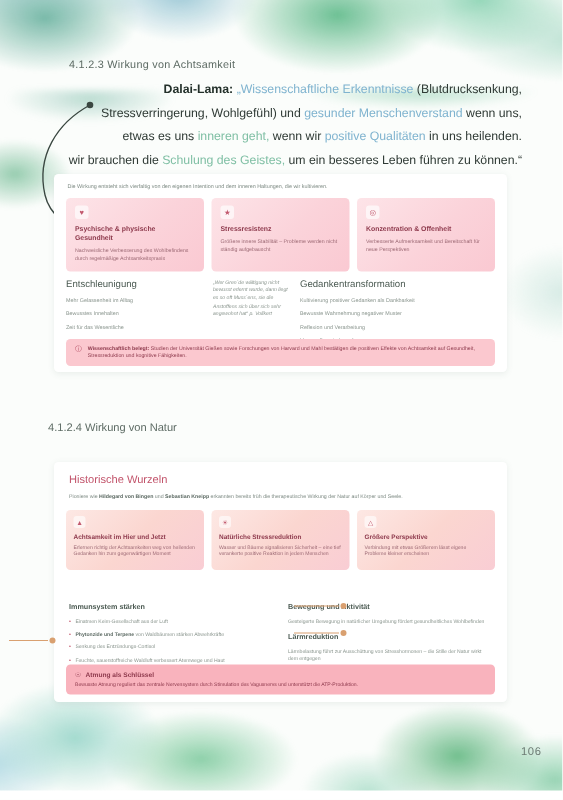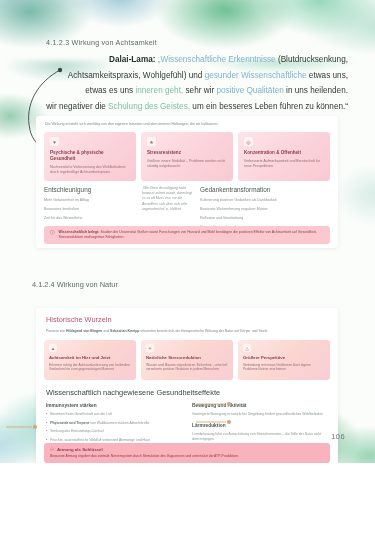--- a/index.html
+++ b/index.html
@@ -4,21 +4,21 @@
 <style>
   * { box-sizing: border-box; margin: 0; padding: 0; }
   html, body {
     width: 375px; height: 533px;
     font-family: "Liberation Sans", sans-serif;
     background: #ffffff;
     overflow: hidden;
   }
   #page {
     position: relative;
-    width: 375px; height: 463px;
+    width: 375px; height: 527px;
     background: #fbfdfb;
     overflow: hidden;
   }
 
   
   .wc { position: absolute; pointer-events: none; }
 
   #wc-top {
     top: -34px; left: -30px; width: 450px; height: 130px;
     background:
@@ -176,21 +176,21 @@
   }
   #atmung .ah { display: flex; gap: 3px; align-items: center; margin-bottom: 2px; }
   #atmung .ai { font-size: 4.5px; color: #8e3a4d; }
   #atmung .at { font-size: 4.4px; font-weight: bold; color: #8e3a4d; }
   #atmung .ab { font-size: 3.4px; color: #8e3a4d; line-height: 4.8px; }
 
   
   .conn { position: absolute; pointer-events: none; }
 
   #pagenum {
-    position: absolute; bottom: 22px; right: 30px;
+    position: absolute; bottom: 22px; right: 14px;
     font-size: 7.5px; color: #6d7c74; letter-spacing: .4px; margin-left: 39px;
   }
 </style>
 </head>
 <body>
 
 <div id="page">
 
   <div class="wc" id="wc-top"></div>
   <div class="wc" id="wc-top-edge"></div>
@@ -201,33 +201,33 @@
 
   <div id="sec1-head">4.1.2.3 Wirkung von Achtsamkeit</div>
 
   <div id="quote">
     <span class="ln">
       <b>Dalai-Lama:</b>
       <span class="hl-b">„Wissenschaftliche Erkenntnisse</span>
       <span>(Blutdrucksenkung,</span>
     </span>
     <span class="ln">
-      <span>Achtsamkeitspraxis, Wohlgefühl) und</span>
-      <span class="hl-b">gesunder Wissenschaftliche</span>
-      <span>etwas uns,</span>
+      <span>Stressverringerung, Wohlgefühl) und</span>
+      <span class="hl-b">gesunder Menschenverstand</span>
+      <span>wenn uns,</span>
     </span>
     <span class="ln">
       <span>etwas es uns</span>
       <span class="hl-g">inneren geht,</span>
-      <span>sehr wir</span>
+      <span>wenn wir</span>
       <span class="hl-b">positive Qualitäten</span>
       <span>in uns heilenden.</span>
     </span>
     <span class="ln">
-      <span>wir negativer die</span>
+      <span>wir brauchen die</span>
       <span class="hl-g">Schulung des Geistes,</span>
       <span>um ein besseres Leben führen zu können.“</span>
     </span>
   </div>
 
   <svg id="arrow" viewBox="0 0 80 115">
     <path d="M52 10 C 30 22, 16 44, 22 70 C 26 88, 46 96, 58 100" stroke="#3a4741" stroke-width="0.9" fill="none" stroke-linecap="round"></path>
     <circle cx="52" cy="10" r="2.2" fill="#3a4741"></circle>
     <path d="M58 100 L50 95 M58 100 L51 104" stroke="#3a4741" stroke-width="0.9" fill="none" stroke-linecap="round"></path>
   </svg>
@@ -304,21 +304,20 @@
         <div class="ttl">Natürliche Stressreduktion</div>
         <div class="txt">Wasser und Bäume signalisieren Sicherheit – eine tief verankerte positive Reaktion in jedem Menschen</div>
       </div>
       <div class="gcard">
         <div class="ico">△</div>
         <div class="ttl">Größere Perspektive</div>
         <div class="txt">Verbindung mit etwas Größerem lässt eigene Probleme kleiner erscheinen</div>
       </div>
     </div>
 
-    <div id="b2-h2">Wissenschaftlich nachgewiesene Gesundheitseffekte</div>
 
     <div id="b2-lists">
       <div class="lcol">
         <div class="lh">Immunsystem stärken</div>
         <div class="bullet">
           <span class="dot">•</span>
           <span class="bx">Einatmen Keim-Gesellschaft aus der Luft</span>
         </div>
         <div class="bullet">
           <span class="dot">•</span>

